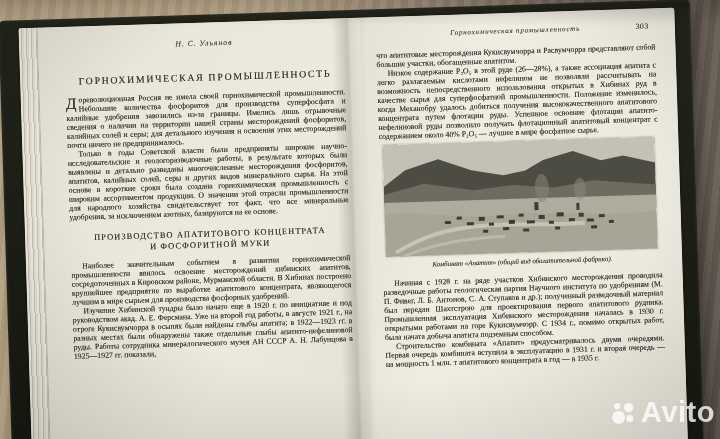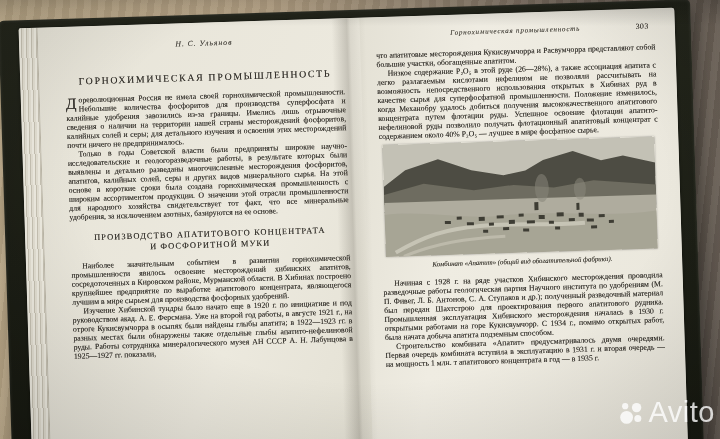--- a/index.html
+++ b/index.html
@@ -61,21 +61,21 @@
   .vignette{position:absolute;inset:0;pointer-events:none;
     background:
       linear-gradient(180deg,rgba(0,0,0,.18) 0%,rgba(0,0,0,0) 6%),
       radial-gradient(ellipse at 52% 42%,rgba(0,0,0,0) 55%,rgba(0,0,0,.16) 100%);}
 
   
   .watermark{position:absolute;right:5px;bottom:10px;display:flex;align-items:center;gap:4px;
     opacity:.8;pointer-events:none;}
   .watermark svg{width:26px;height:26px;}
   .watermark .wm-text{color:#ffffff;font-family:"Liberation Sans","DejaVu Sans",sans-serif;
-    font-weight:normal;font-size:29px;letter-spacing:.5px;}
+    font-weight:bold;font-size:29px;letter-spacing:.5px;}
 </style>
 </head>
 <body>
 
 <div class="scene">
   <div class="table-bg"></div>
 
   <div class="book">
     <div class="pages">
       <div class="fore-edge"></div>

